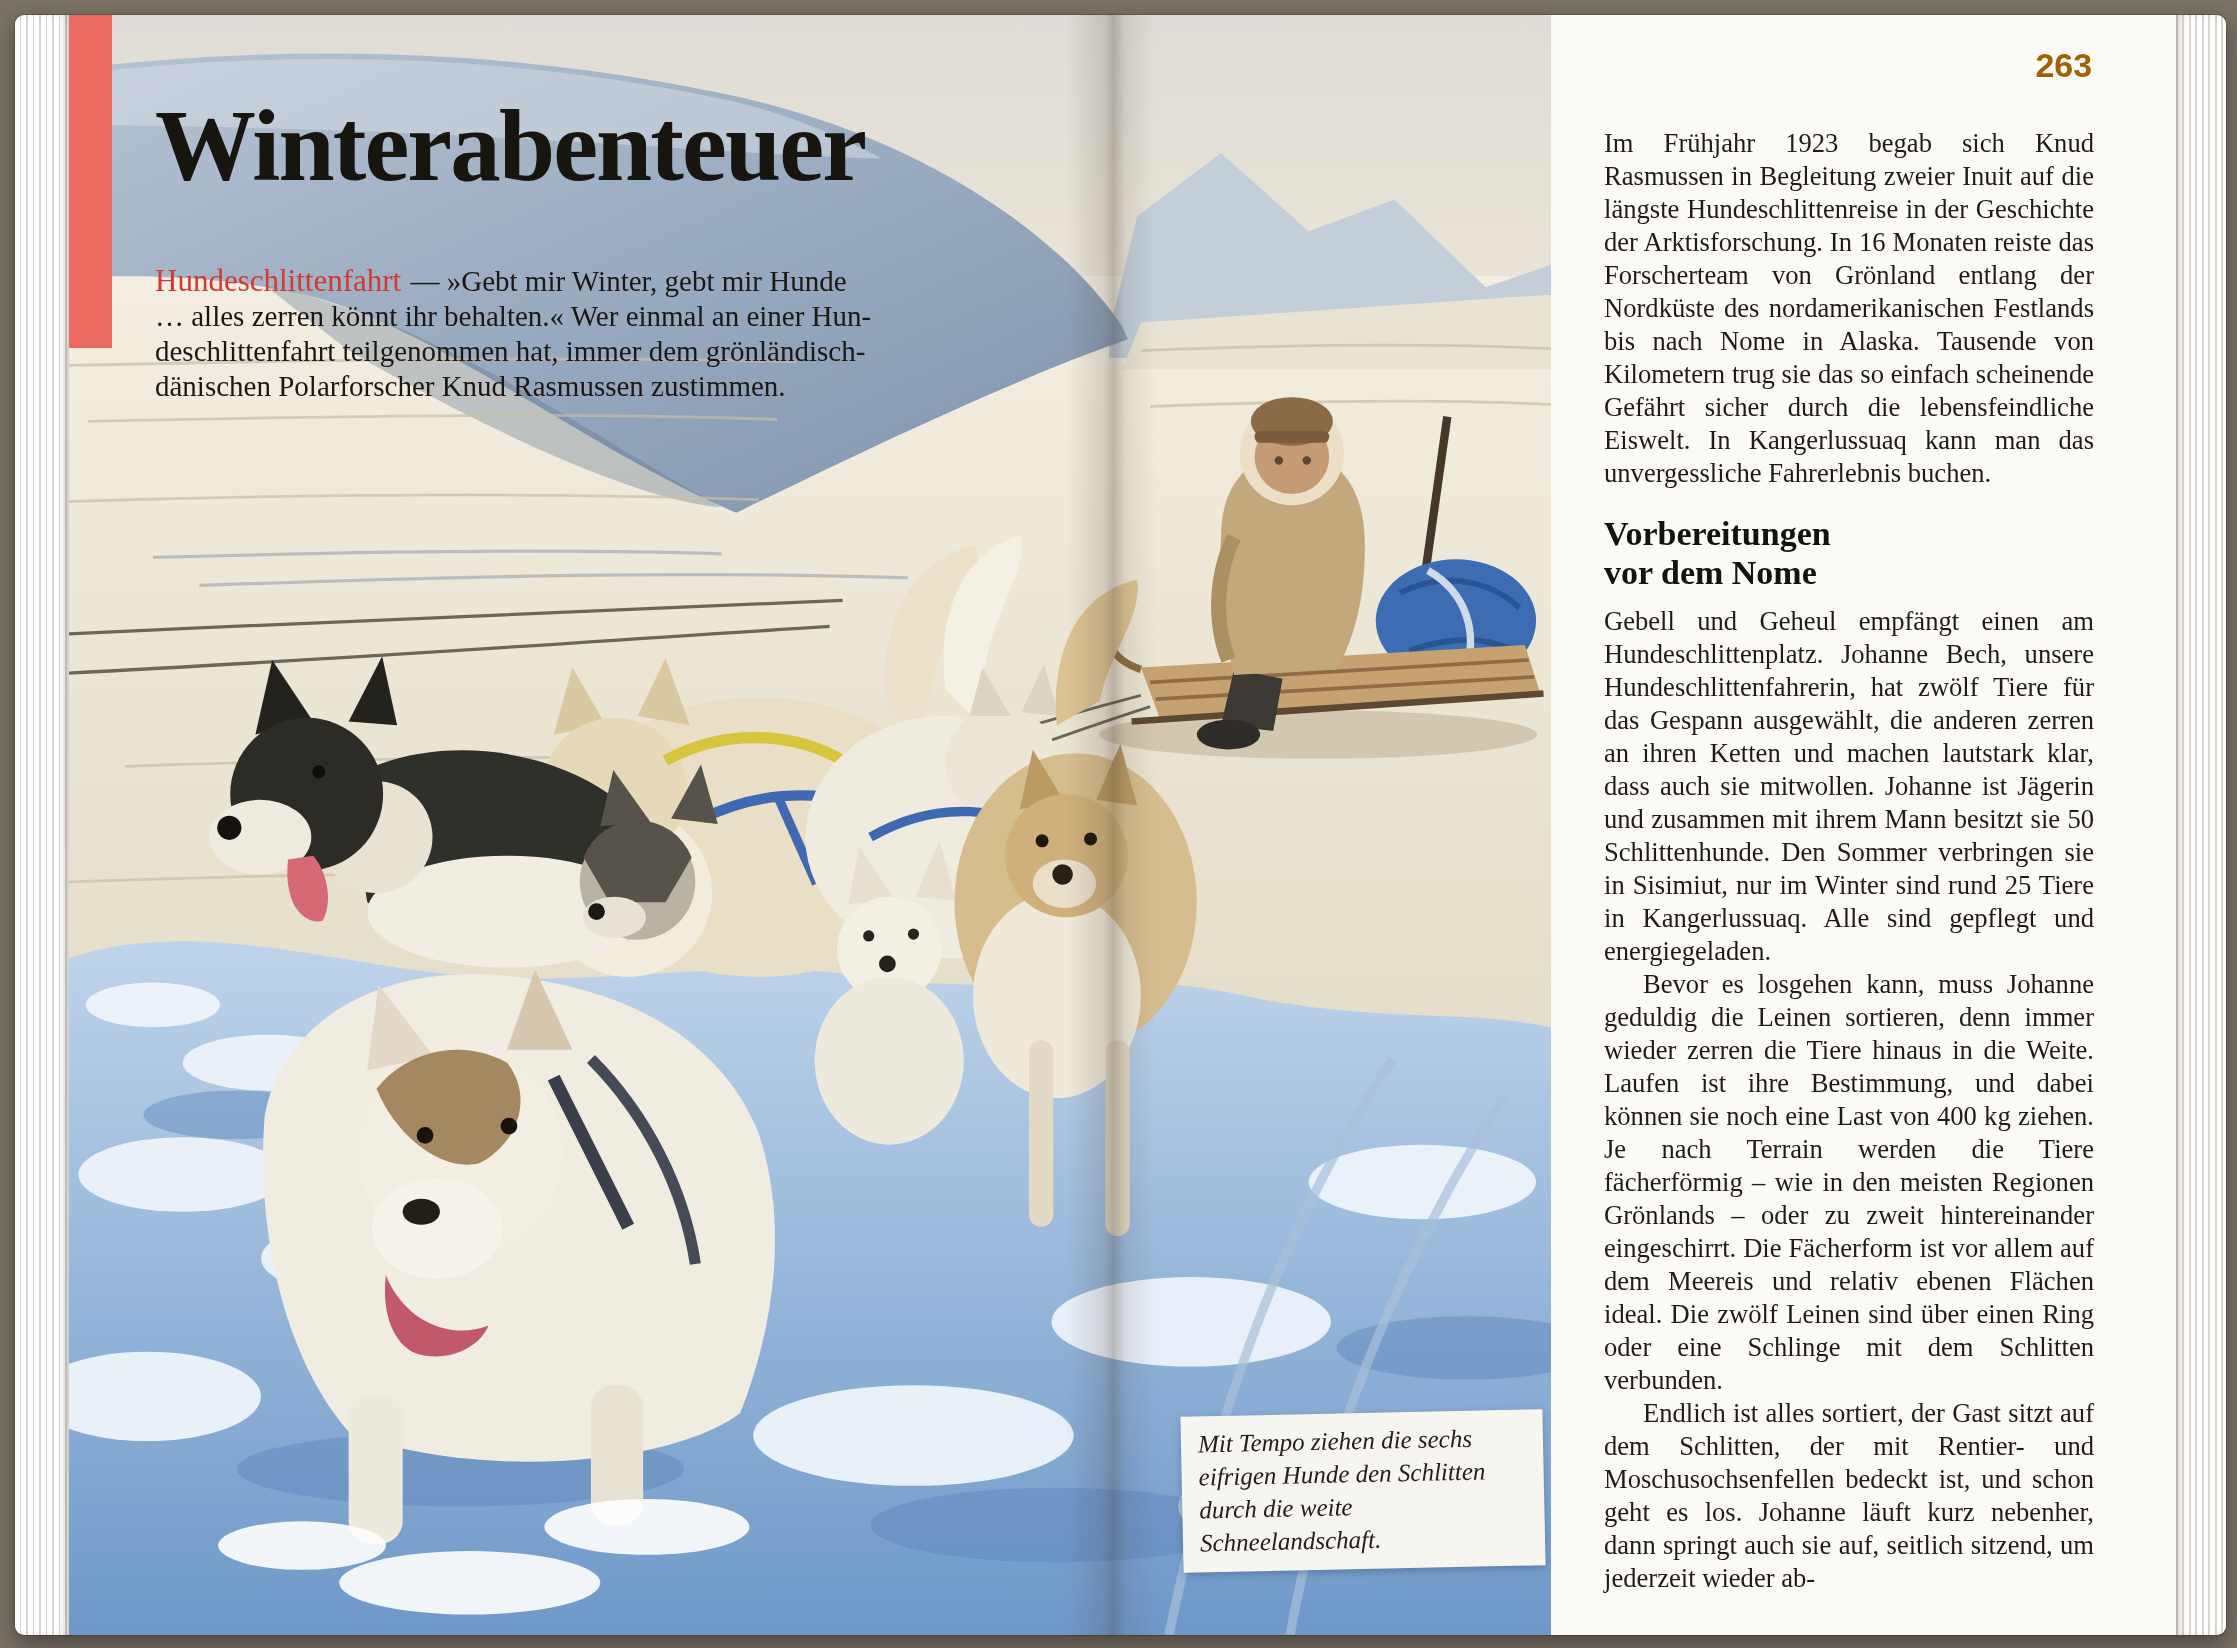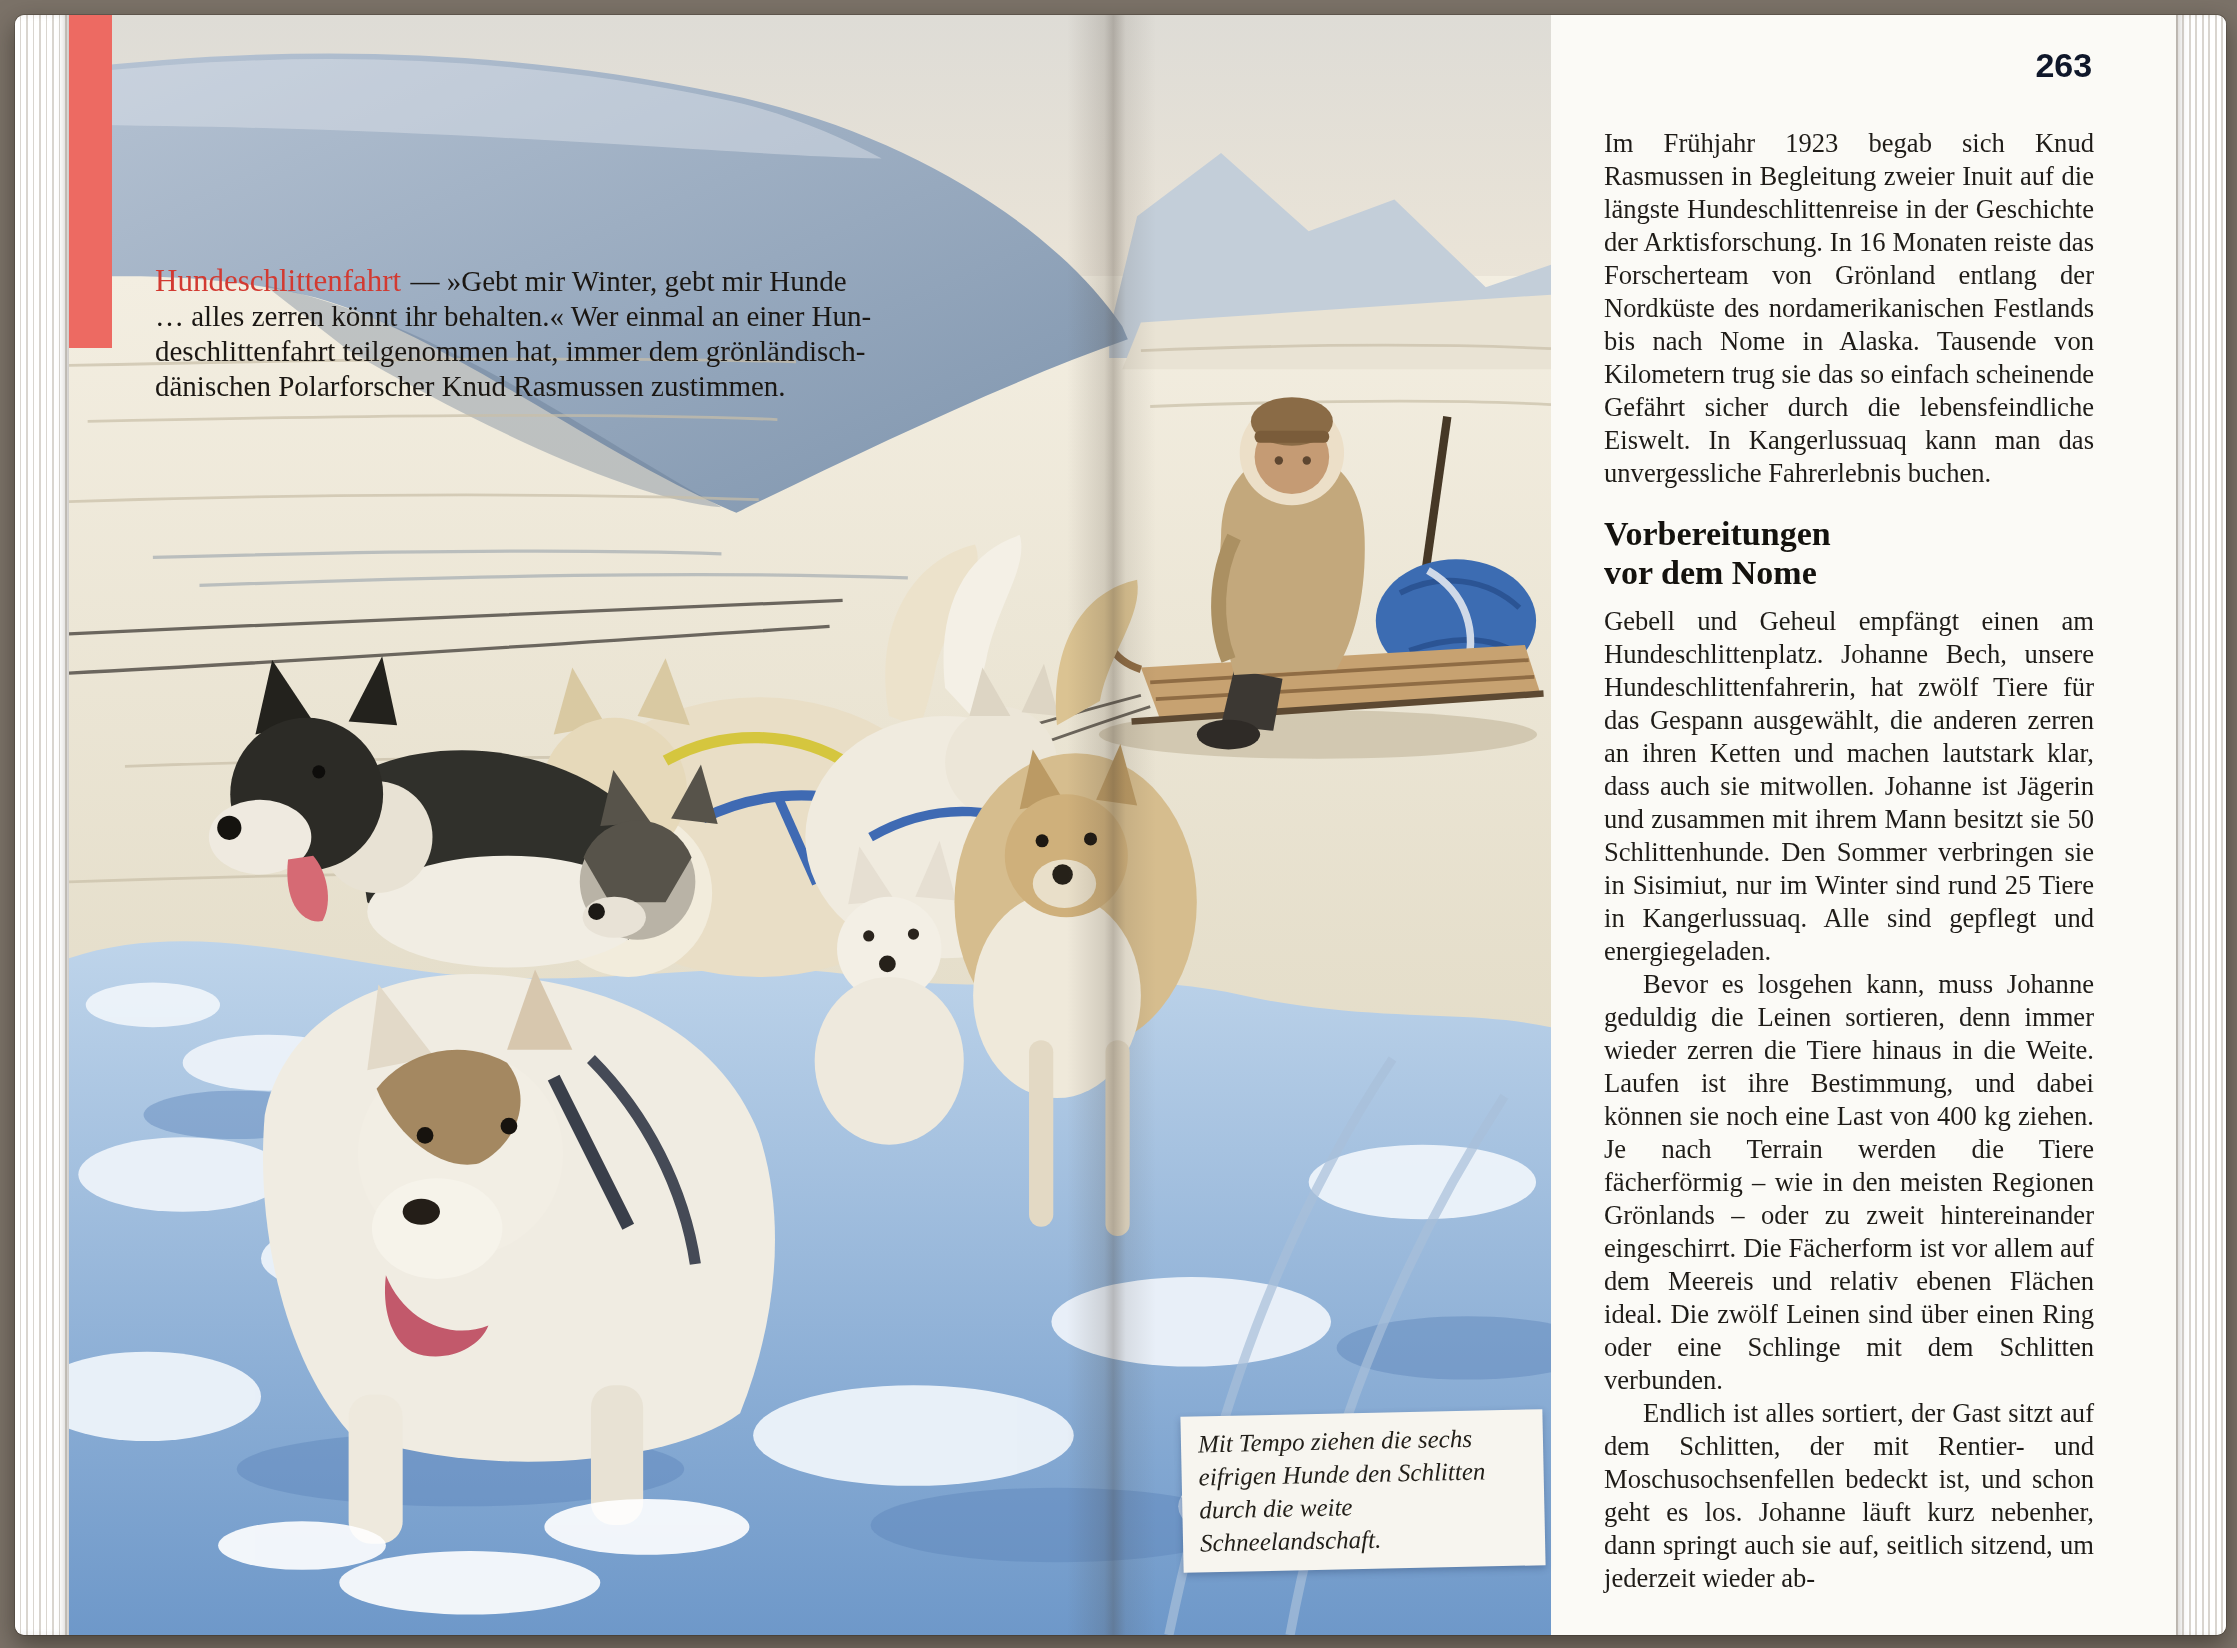--- a/index.html
+++ b/index.html
@@ -53,21 +53,21 @@
     position:absolute;left:1167px;top:1398px;width:328px;
     background:#f7f5ef;box-shadow:0 2.8px 7.5px rgba(25,45,85,.30);
     padding:11.2px 17px 13px;transform:rotate(-1.2deg);
     font:italic 25px/33px "Liberation Serif",serif;color:#23201a;
   }
   .column{
     position:absolute;left:1589px;top:32px;width:490px;color:#1f1c18;
   }
   .pagenum{
     text-align:right;font:700 34px/37px "Liberation Sans",sans-serif;
-    color:#0f172a;padding-right:1.9px;
+    color:#a16207;padding-right:1.9px;
   }
   .column p{
     margin:0;font:26.6px/33px "Liberation Serif",serif;
     text-align:justify;
   }
   .column p.first{margin-top:43px;}
   .column h2{
     margin:24px 0 13px;font:700 34px/39px "Liberation Serif",serif;color:#14120e;
   }
   .column h2 span{display:block;}
@@ -269,20 +269,21 @@
           <ellipse cx="250" cy="1642" rx="90" ry="26"></ellipse>
           <ellipse cx="620" cy="1622" rx="110" ry="30"></ellipse>
           <ellipse cx="430" cy="1682" rx="140" ry="34"></ellipse>
         </g>
       </g>
     </svg>
   </div>
 
   <div class="redbar"></div>
 
+  <h1 class="title">Winterabenteuer</h1>
 
   <div class="intro">
     <div class="line"><span class="lead">Hundeschlittenfahrt</span><span>— »Gebt mir Winter, gebt mir Hunde</span></div>
     <div class="line">… alles zerren könnt ihr behalten.« Wer einmal an einer Hun-</div>
     <div class="line">deschlittenfahrt teilgenommen hat, immer dem grönländisch-</div>
     <div class="line">dänischen Polarforscher Knud Rasmussen zustimmen.</div>
   </div>
 
   <div class="caption">
     <div>Mit Tempo ziehen die sechs</div>

